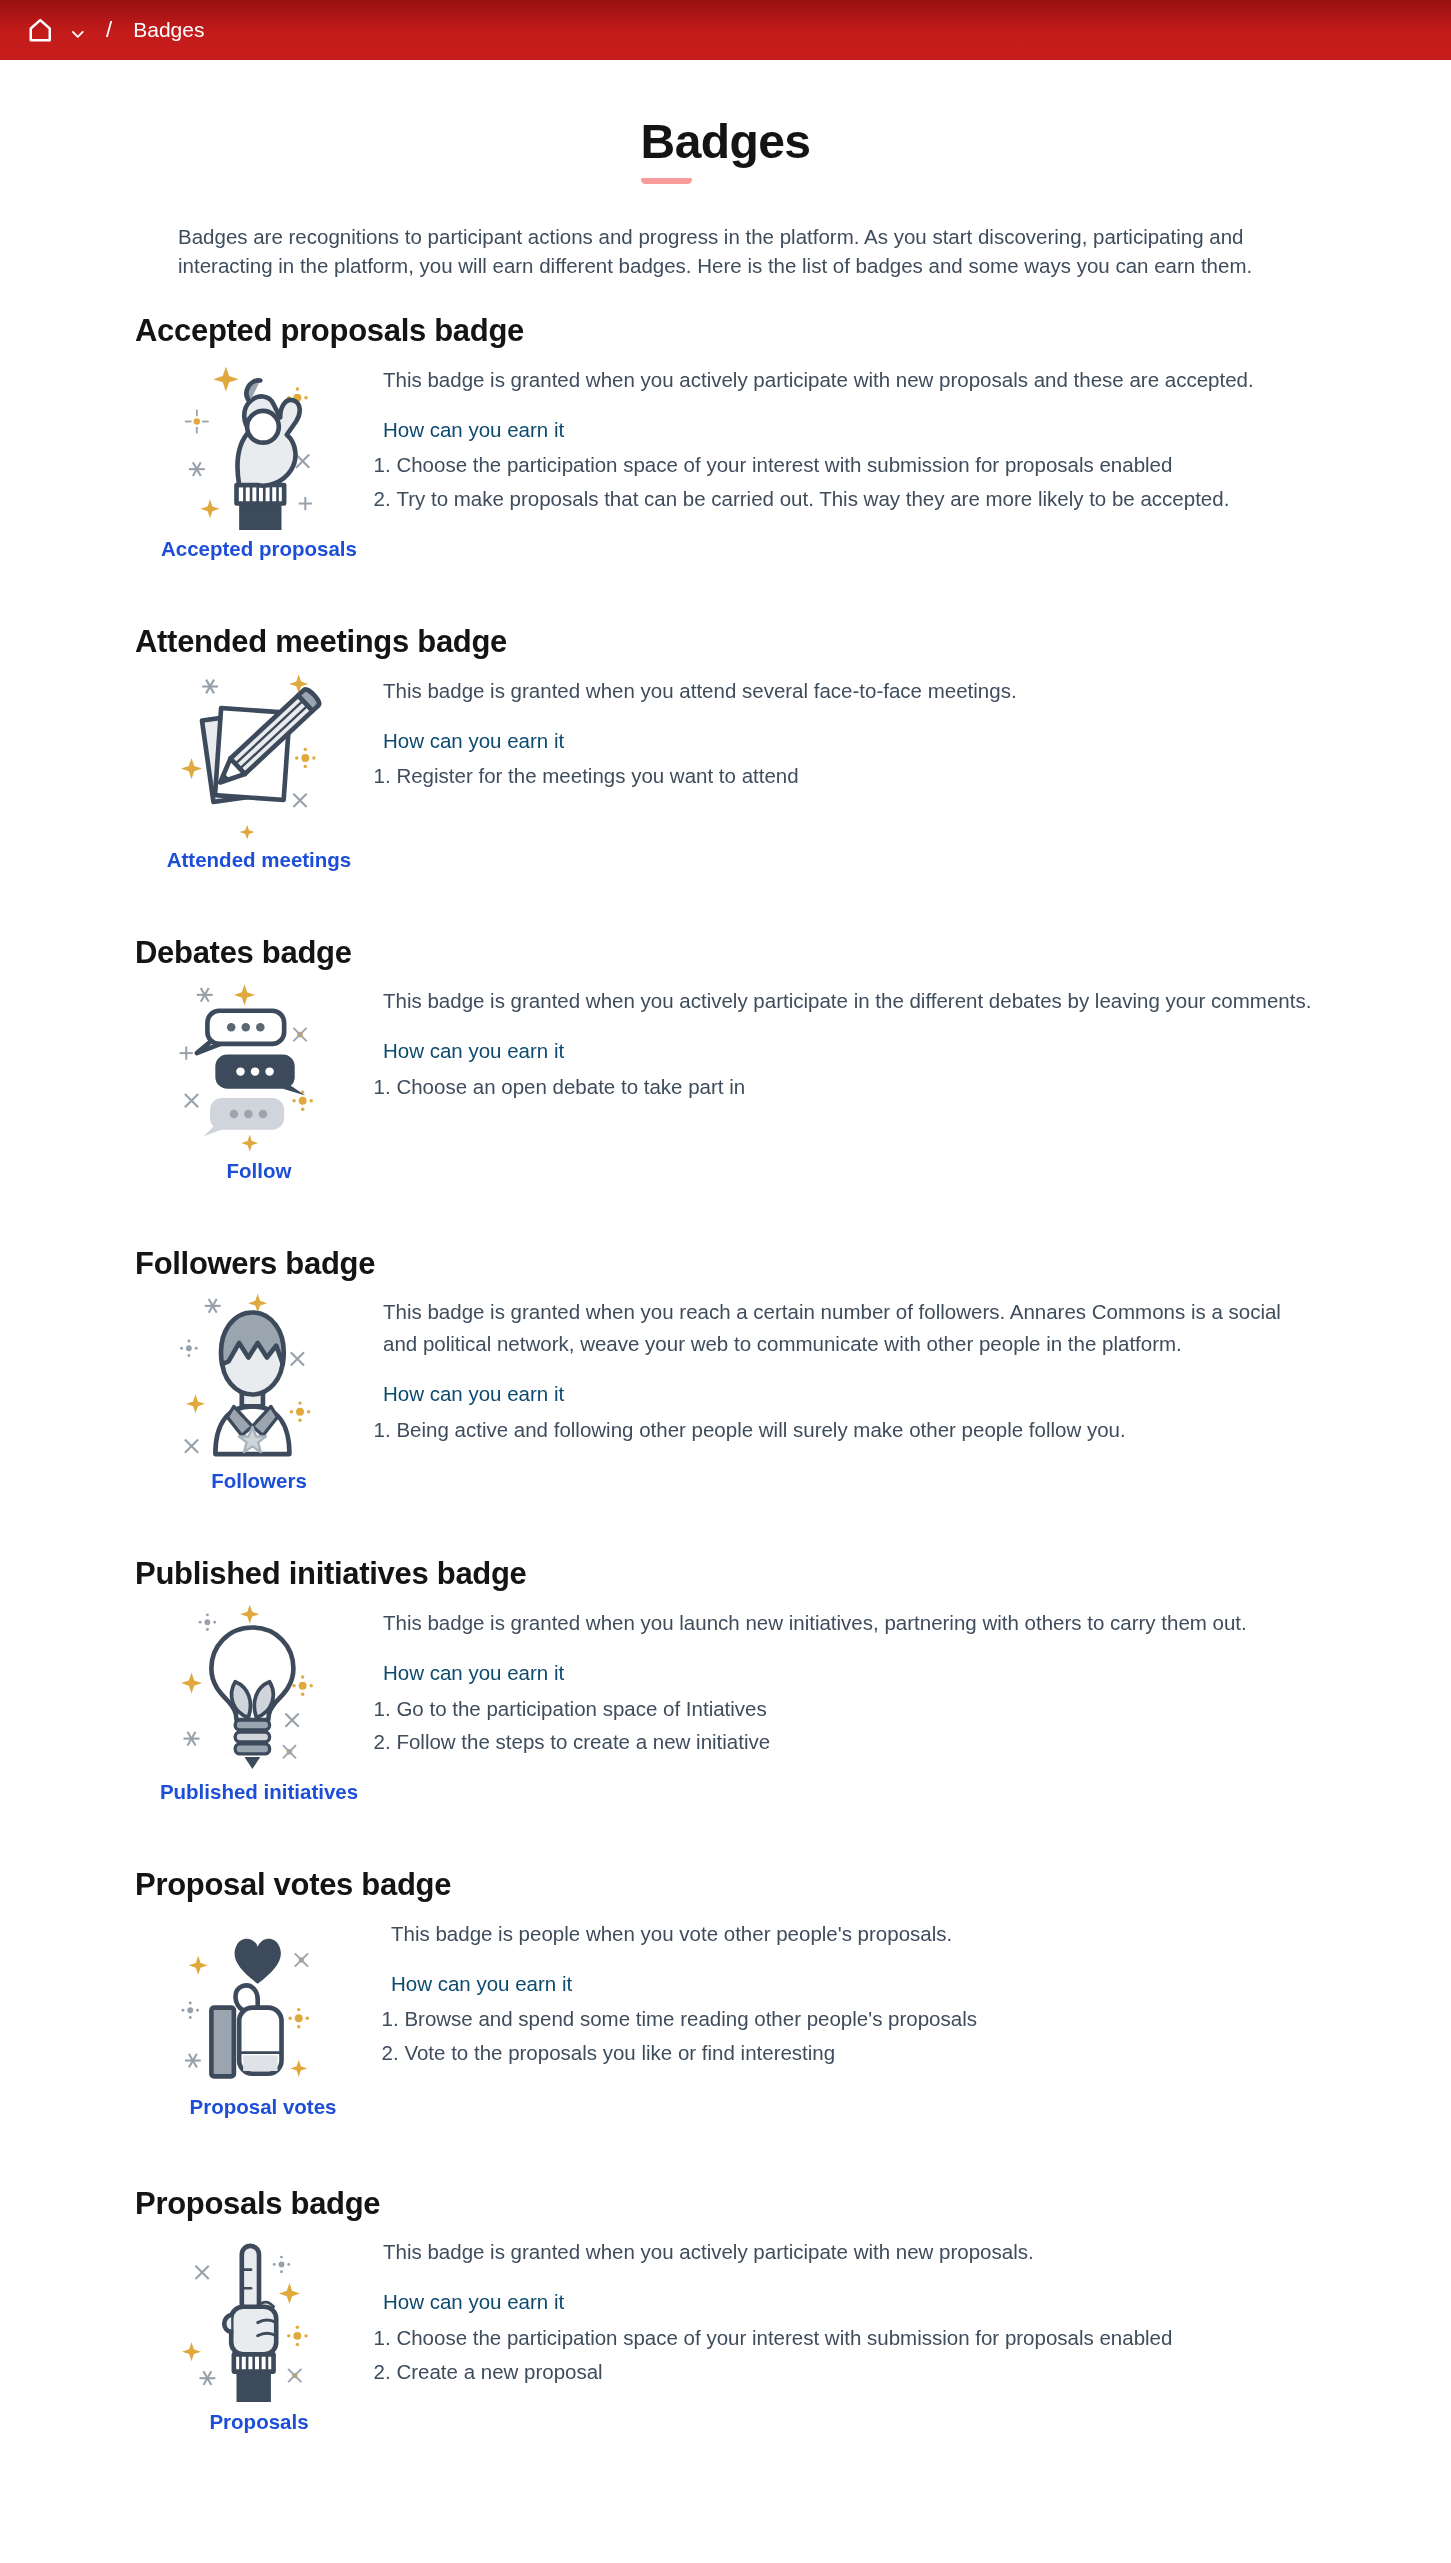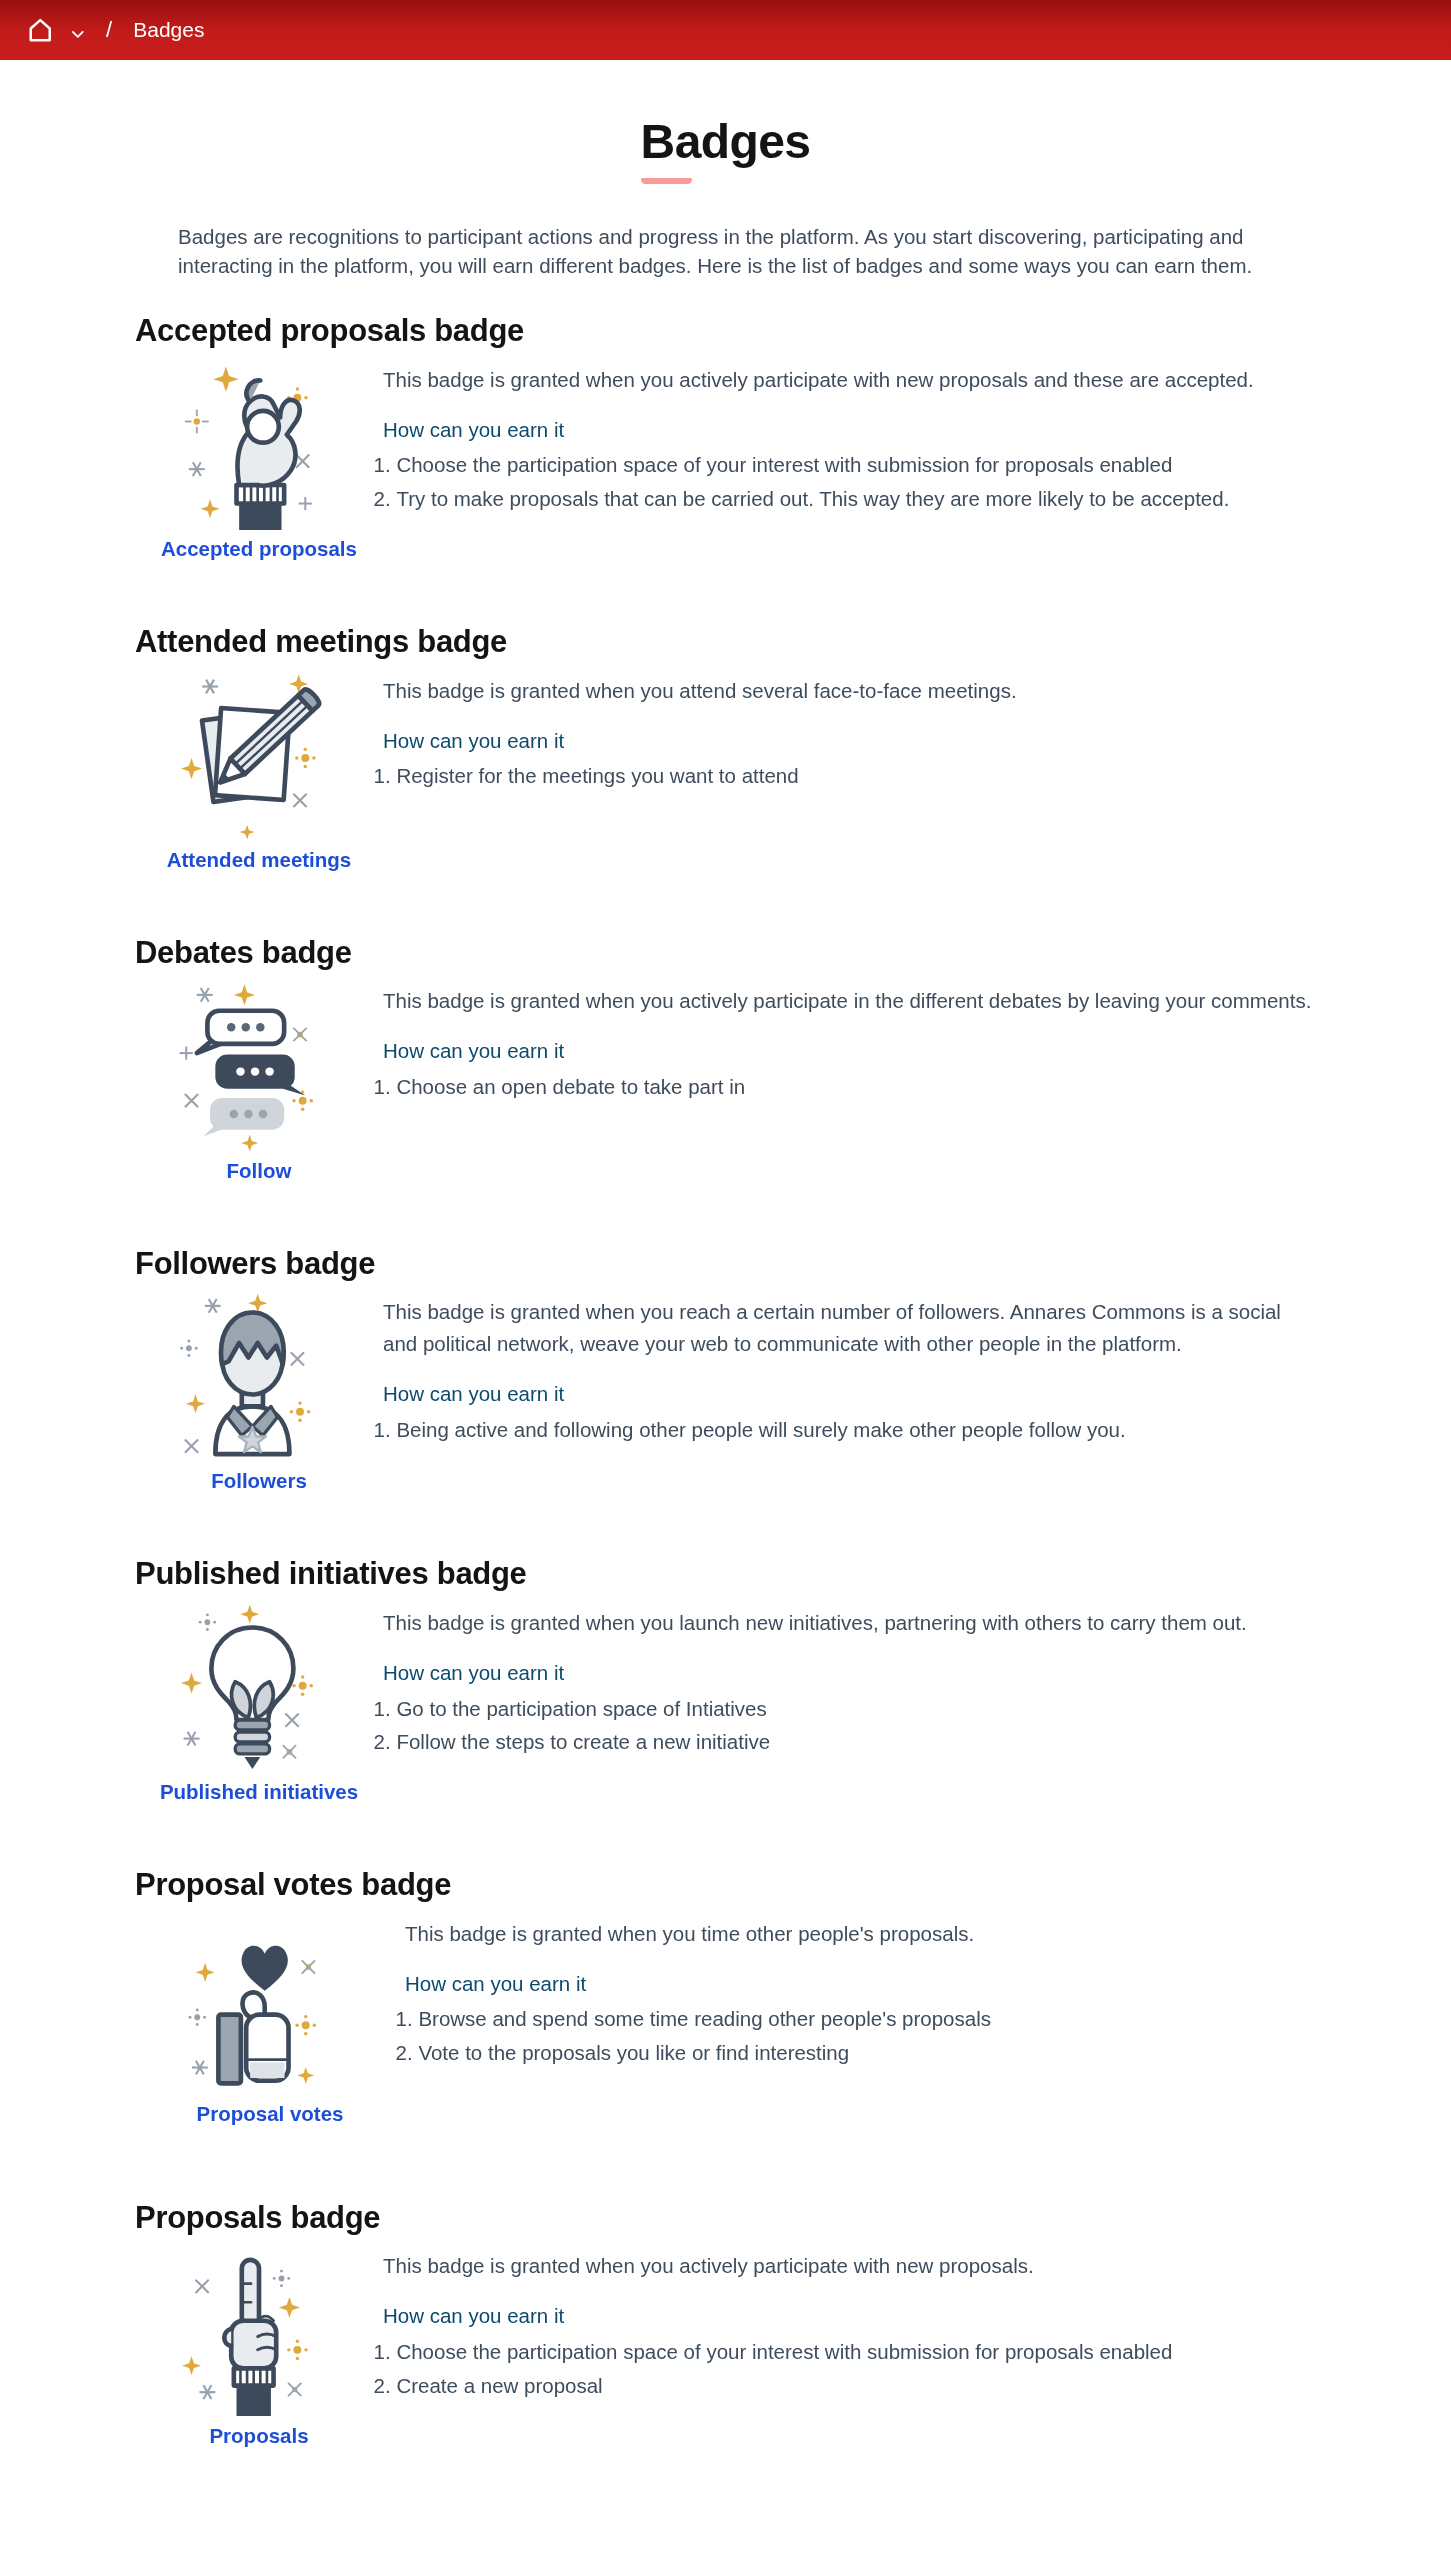--- a/index.html
+++ b/index.html
@@ -386,21 +386,21 @@
           <li>Go to the participation space of Intiatives</li>
           <li>Follow the steps to create a new initiative</li>
         </ol>
       </div>
     </div>
   </section>
 
   <section class="badge-section">
     <h2>Proposal votes badge</h2>
     <div class="row">
-      <figure class="fig" style="margin:11px">
+      <figure class="fig" style="margin:4px">
         <svg class="ill" viewBox="0 0 130 130">
           <path transform="translate(16,38) scale(0.9)" d="M0,-8 L2,-2 L8,0 L2,2 L0,8 L-2,2 L-8,0 L-2,-2 Z" fill="#e0a93d"></path>
           <g transform="translate(94,34)">
               <circle r="2" fill="#e0a93d"></circle>
               <g stroke="#9aa5b0" stroke-width="1.5">
                 <line x1="-5" y1="-5" x2="5" y2="5"></line>
                 <line x1="-5" y1="5" x2="5" y2="-5"></line>
               </g>
             </g>
           <g fill="#97a1ac" transform="translate(10,72)">
@@ -428,21 +428,21 @@
             <rect x="26" y="70" width="17" height="52" rx="2" fill="#9aa5b0"></rect>
             <path d="M50,72 C43,68 42,57 49,54 C56,51 61,57 61,64 L61,72" fill="#ffffff"></path>
             <rect x="47" y="70" width="32" height="50" rx="10" fill="#ffffff"></rect>
             <path d="M47,104 L79,104" stroke-width="2.2"></path>
             <path d="M50,106 L76,106 L76,118 L50,118 Z" fill="#dfe3e7" stroke="none"></path>
           </g>
         </svg>
         <figcaption class="caption">Proposal votes</figcaption>
       </figure>
       <div class="bodycol">
-        <p class="desc">This badge is granted when you time other people's proposals.</p>
+        <p class="desc">This badge is people when you vote other people's proposals.</p>
         <p class="earn">How can you earn it</p>
         <ol class="steps">
           <li>Browse and spend some time reading other people's proposals</li>
           <li>Vote to the proposals you like or find interesting</li>
         </ol>
       </div>
     </div>
   </section>
 
   <section class="badge-section">

